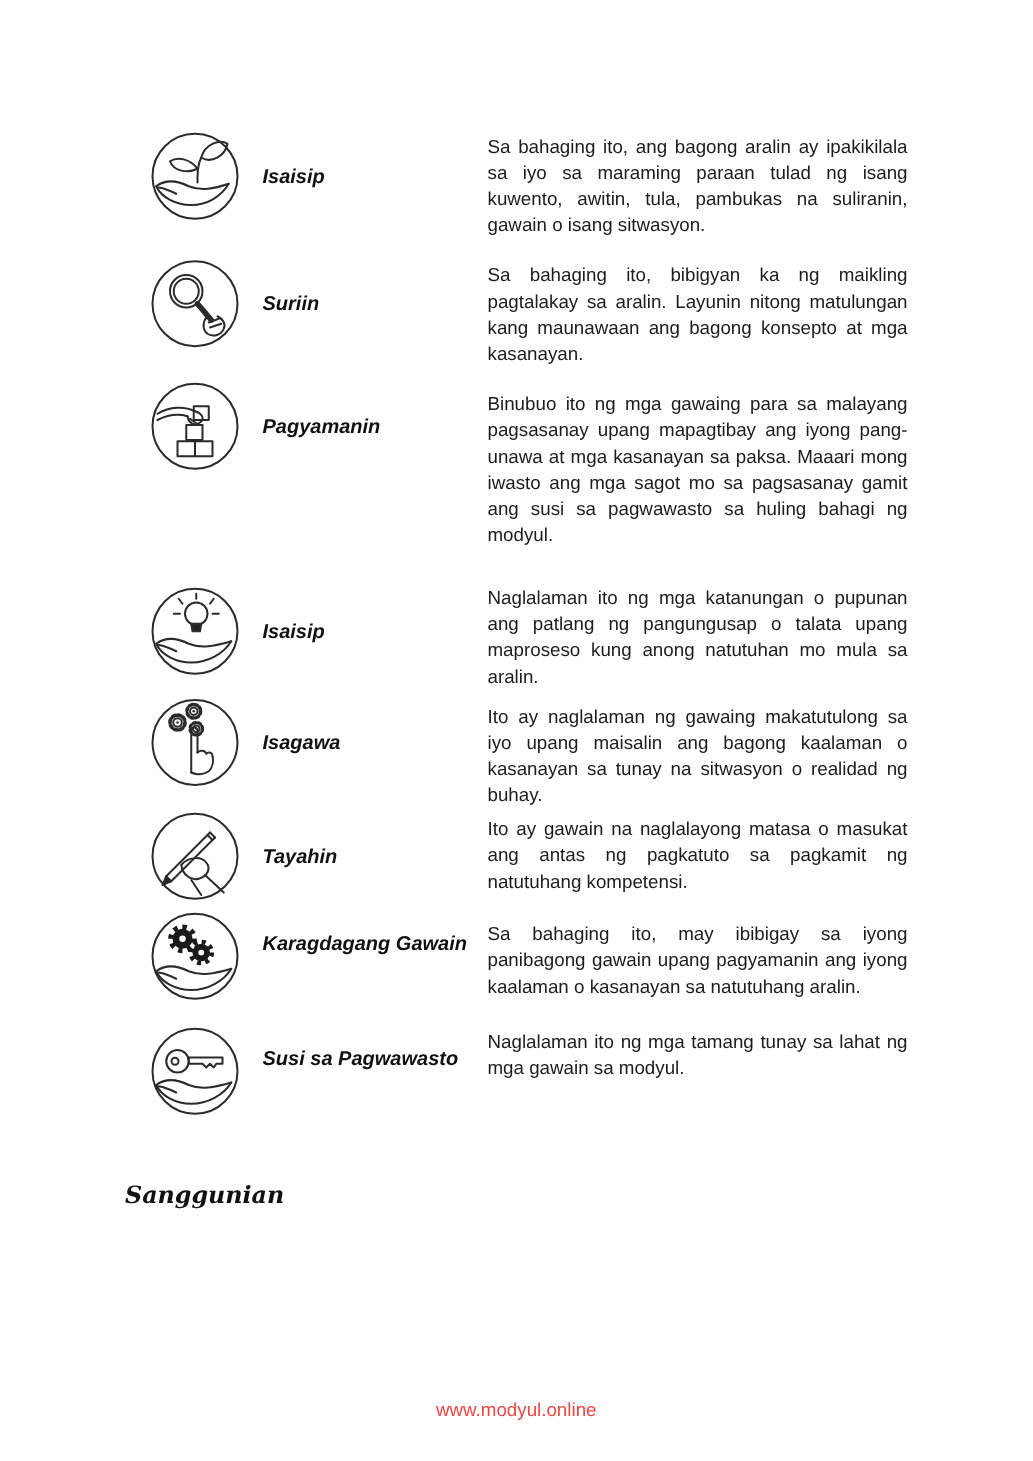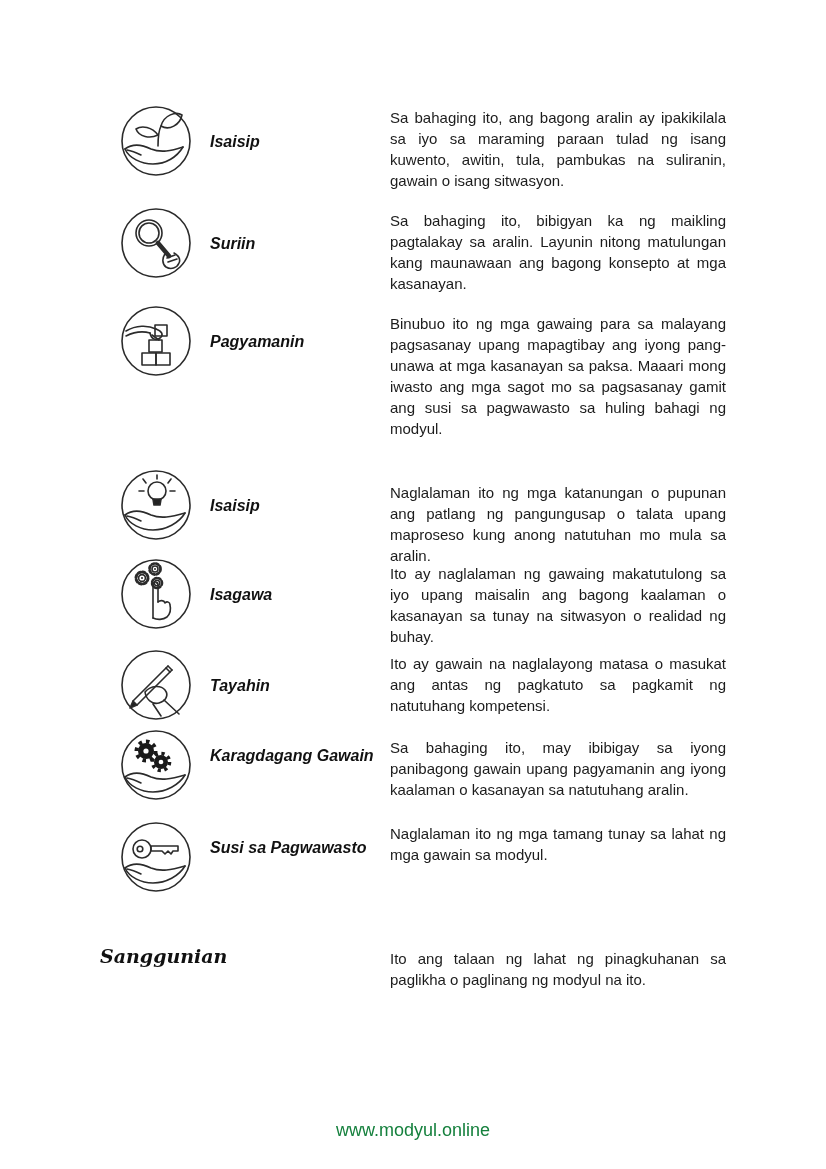--- a/index.html
+++ b/index.html
@@ -40,21 +40,21 @@
   .sang-desc{
     position:absolute;left:390px;top:948px;width:336px;
     font-size:15px;line-height:21px;text-align:justify;
   }
   .page-number{
     position:absolute;left:0;right:0;top:1083px;
     text-align:center;font-size:14px;color:#2e2e2e;
   }
   .watermark{
     position:absolute;left:0;right:0;top:1120px;
-    text-align:center;font-size:18px;color:#15803d;
+    text-align:center;font-size:15px;color:#ef4444;
   }
 </style>
 </head>
 <body>
 
 <div class="page">
 
   <div class="row" style="top:104px">
     <div class="icon-wrap">
       <svg width="74" height="74" viewBox="0 0 74 74">
@@ -110,21 +110,21 @@
         <circle class="ic" cx="37" cy="37" r="34"></circle>
         <circle class="ic" cx="38" cy="23" r="9"></circle>
         <path class="ic" d="M34 31 L42 31 L41 37 L35 37 Z" style="fill:#222"></path>
         <path class="ic" d="M38 7 L38 11 M24 11 L27 15 M52 11 L49 15 M20 23 L25 23 M56 23 L51 23"></path>
         <path class="ic" d="M6 47 C14 41 24 43 32 47 C42 51 52 49 66 45"></path>
         <path class="ic" d="M6 47 C10 56 22 62 34 62 C47 62 60 55 66 45"></path>
         <path class="ic" d="M8 48 C14 49 18 51 22 53"></path>
       </svg>
     </div>
     <div class="label">Isaisip</div>
-    <div class="desc" style="top:14px">Naglalaman ito ng mga katanungan o pupunan ang patlang ng pangungusap o talata upang maproseso kung anong natutuhan mo mula sa aralin.</div>
+    <div class="desc" style="top:0">Naglalaman ito ng mga katanungan o pupunan ang patlang ng pangungusap o talata upang maproseso kung anong natutuhan mo mula sa aralin.</div>
   </div>
 
   <div class="row" style="top:557px">
     <div class="icon-wrap">
       <svg width="74" height="74" viewBox="0 0 74 74">
         <circle class="ic" cx="37" cy="37" r="34"></circle>
         <path class="ic" d="M34 61 L34 28 C34 24 39 24 39 28 L39 45"></path>
         <path class="ic" d="M39 45 C41 43 45 43 46 46 C48 44 51 45 51 48 C52 52 51 57 48 60 C44 63 38 63 34 61"></path>
         <g transform="translate(23,21)">
           <circle class="ic" r="6" style="stroke-width:3;stroke-dasharray:2.5 2.2"></circle>
@@ -196,17 +196,16 @@
         <path class="ic" d="M6 48 C10 57 22 63 34 63 C47 63 60 56 66 46"></path>
         <path class="ic" d="M8 49 C14 50 18 52 22 54"></path>
       </svg>
     </div>
     <div class="label two">Susi sa Pagwawasto</div>
     <div class="desc" style="top:3px">Naglalaman ito ng mga tamang tunay sa lahat ng mga gawain sa modyul.</div>
   </div>
 
 
   <div class="sang-label">Sanggunian</div>
-  <div class="sang-desc">Ito ang talaan ng lahat ng pinagkuhanan sa paglikha o paglinang ng modyul na ito.</div>
 
   <div class="watermark">www.modyul.online</div>
 
 </div>
 
 </body></html>

